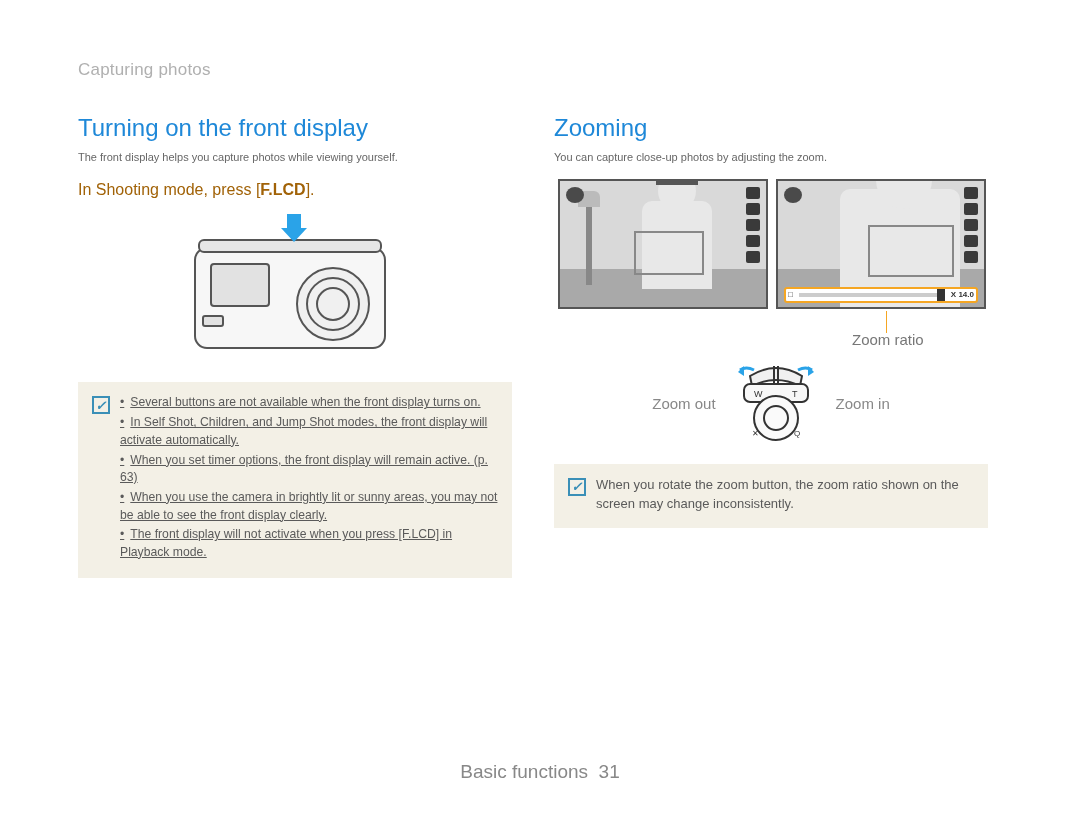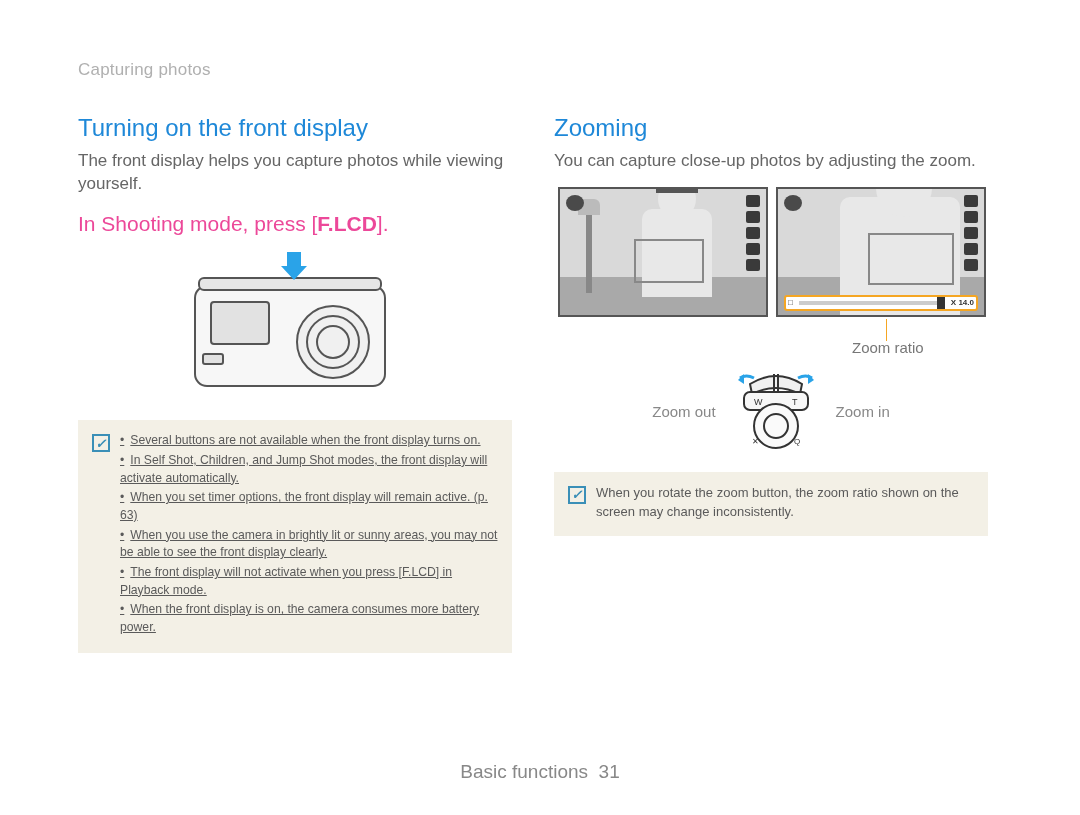--- a/index.html
+++ b/index.html
@@ -27,27 +27,27 @@
   }
   .col { flex: 1 1 0; }
   h2.section-title {
     color: #1e88d8;
     font-size: 24px;
     font-weight: 400;
     margin-bottom: 8px;
   }
   p.intro {
     color: #666;
-    font-size: 17px;
+    font-size: 11px;
     line-height: 1.35;
     margin-bottom: 14px;
   }
   .instruction {
-    color: #ec4899;
-    font-size: 21px;
+    color: #a16207;
+    font-size: 16px;
     line-height: 1.35;
   }
   .instruction .bold { font-weight: 700; }
   ul.sub { list-style: none; padding-left: 6px; }
   ul.sub li::before { content: "•"; color:#666; margin-right:6px; }
   ul.sub li { color:#666; font-size:14.5px; }
 
   .camera-illus { display:block; margin: 12px auto 20px auto; }
 
   .note-box {
@@ -184,21 +184,20 @@
       </svg>
 
       <div class="note-box">
         <div class="note-icon">✓</div>
         <ul class="note-list">
           <li>Several buttons are not available when the front display turns on.</li>
           <li>In Self Shot, Children, and Jump Shot modes, the front display will activate automatically.</li>
           <li>When you set timer options, the front display will remain active. (p. 63)</li>
           <li>When you use the camera in brightly lit or sunny areas, you may not be able to see the front display clearly.</li>
           <li>The front display will not activate when you press [F.LCD] in Playback mode.</li>
-          <li>When the front display is on, the camera consumes more battery power.</li>
         </ul>
       </div>
     </div>
 
     <div class="col">
       <h2 class="section-title">Zooming</h2>
       <p class="intro">You can capture close-up photos by adjusting the zoom.</p>
 
       <div class="zoom-screens">
         <div class="screen">

